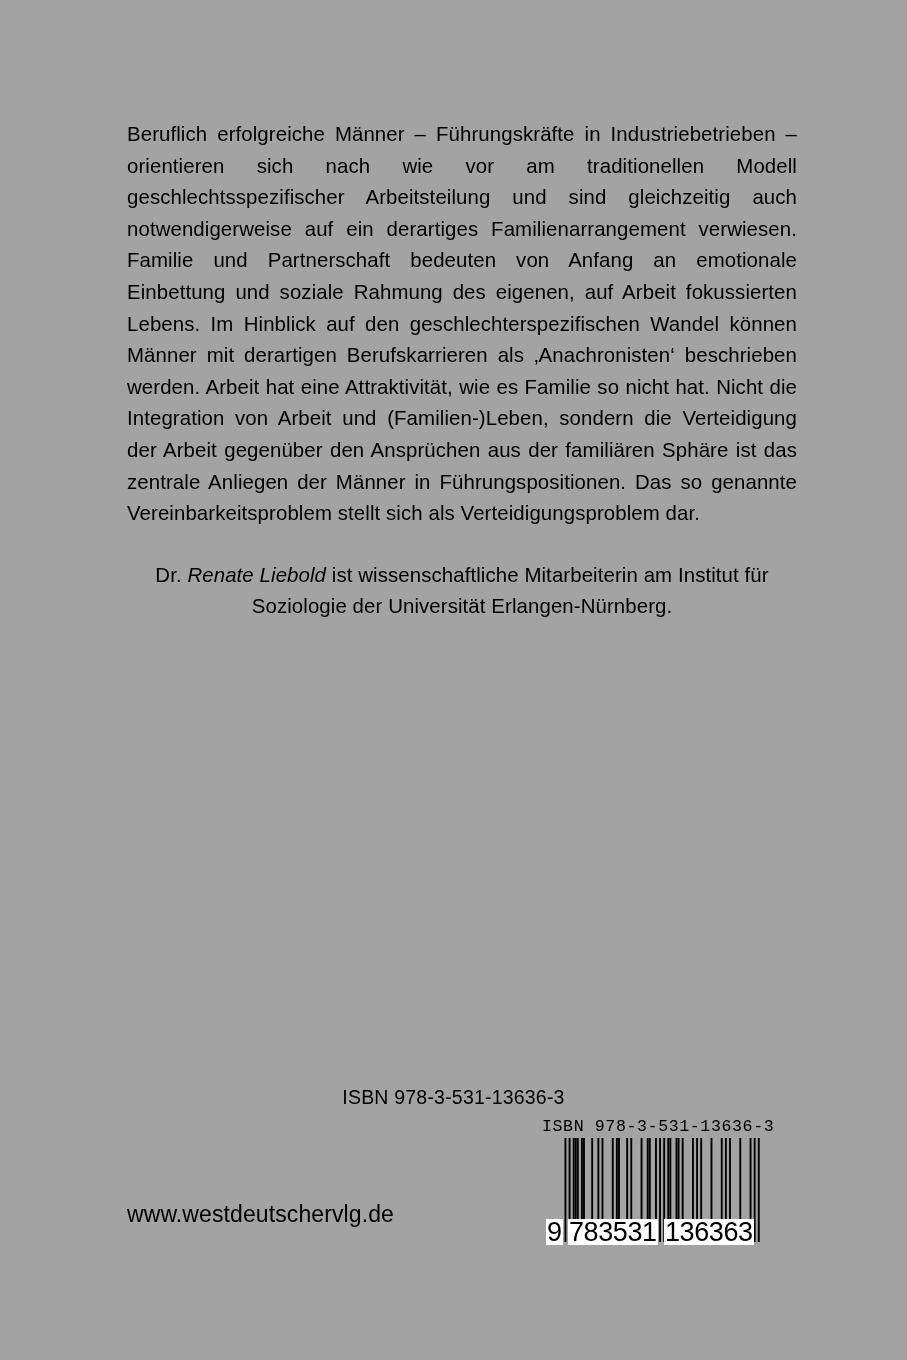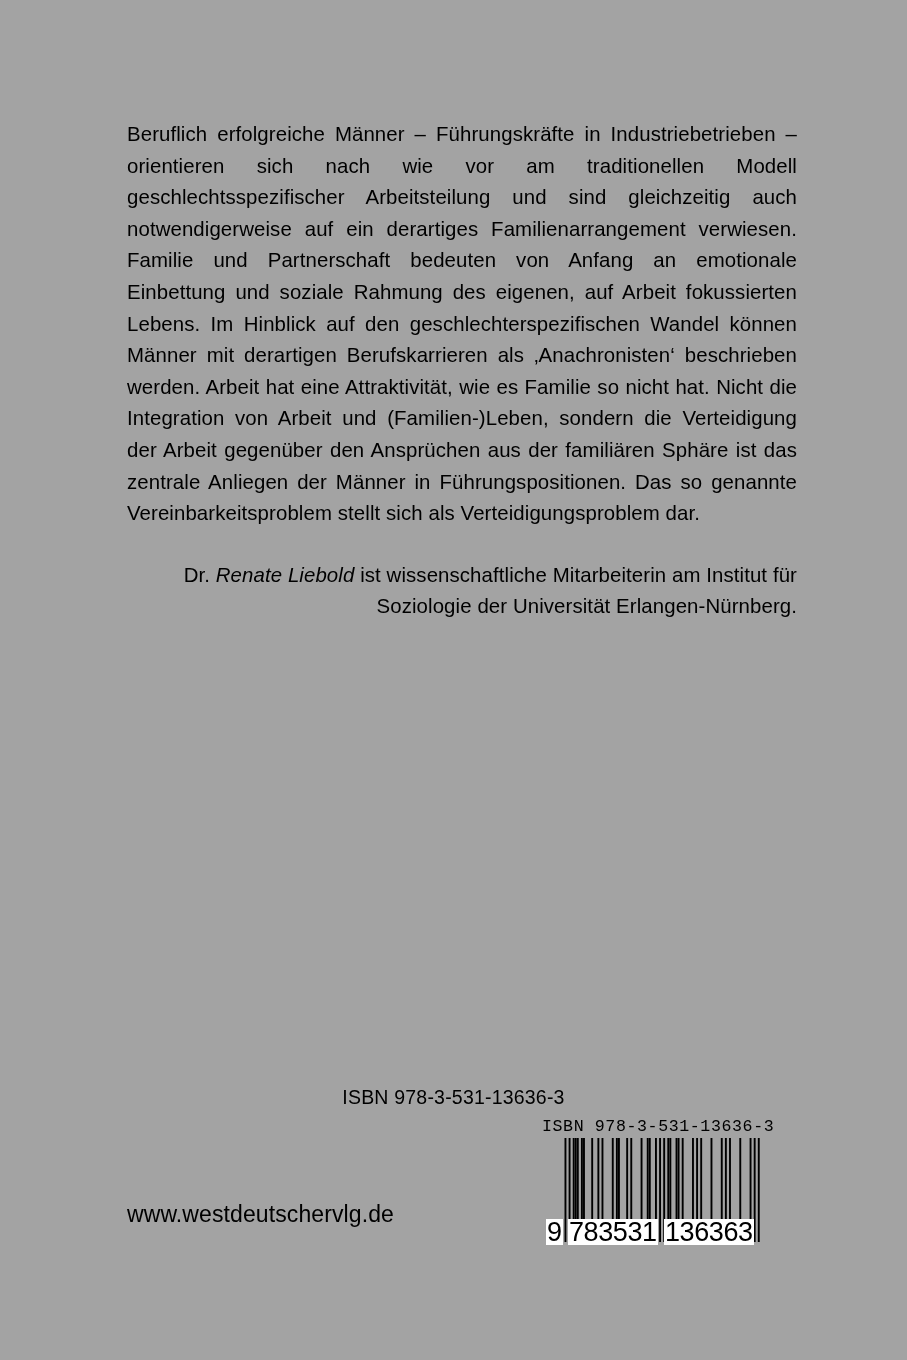--- a/index.html
+++ b/index.html
@@ -29,21 +29,21 @@
     font-size: 20.4px;
     line-height: 31.6px;
     letter-spacing: 0.1px;
     font-weight: 400;
   }
   .blurb p {
     margin: 0;
   }
   .blurb p.bio {
     margin-top: 30px;
-    text-align: right;
+    text-align: center;
   }
   em.author-name {
     font-style: italic;
   }
 
   
   .isbn-line {
     position: absolute;
     left: 0;
     top: 1085px;

